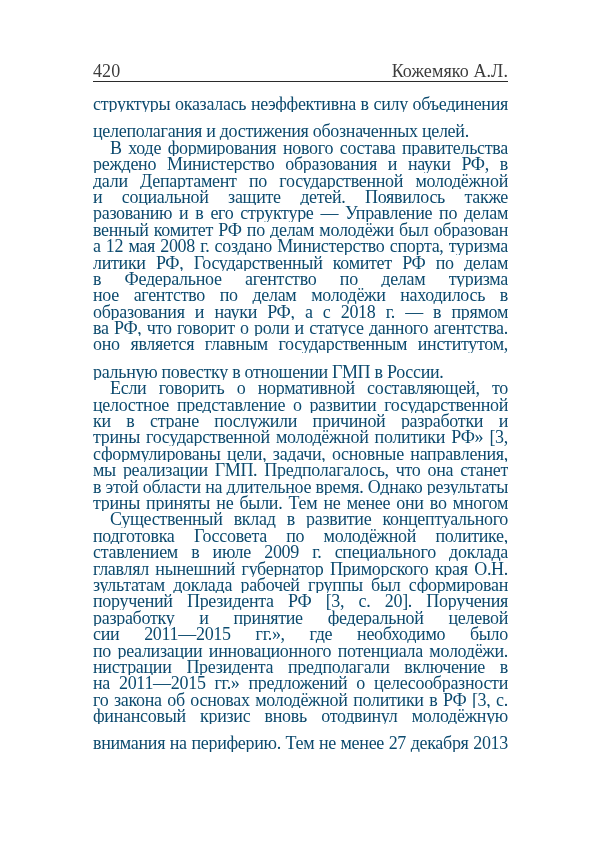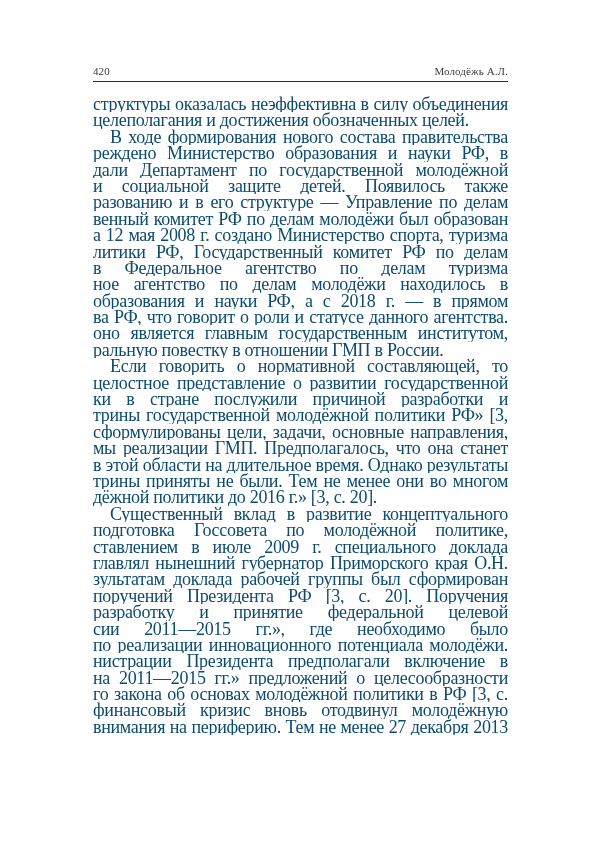--- a/index.html
+++ b/index.html
@@ -18,21 +18,21 @@
   .page {
     position: absolute;
     left: 93px;
     top: 64px;
     width: 415px;
   }
   .running-header {
     display: flex;
     justify-content: space-between;
     align-items: baseline;
-    font-size: 11px;
+    font-size: 18px;
     line-height: 14px;
     color: #3c3c3c;
     letter-spacing: 0.1px;
     padding-bottom: 3px;
     border-bottom: 1.5px solid #2b2b2b;
   }
   .body-text {
     margin-top: 14px;
     font-size: 18px;
     letter-spacing: -0.3px;
@@ -41,29 +41,29 @@
   .para { margin: 0; }
   .line {
     height: 16.4px;
     line-height: 16.4px;
     overflow: hidden;
     text-align: justify;
     text-align-last: justify;
     white-space: normal;
   }
   .line.p-first { text-indent: 17px; }
-  .line.p-last  { text-align-last: left; }
+  .line.p-last  { text-align-last: left; margin-top: 11px; }
 </style>
 </head>
 <body>
 
 <div class="page">
   <div class="running-header">
     <span>420</span>
-    <span>Молодёжь А.Л.</span>
+    <span>Кожемяко А.Л.</span>
   </div>
   <div class="body-text">
       <div class="para">
         <div class="line">структуры оказалась неэффективна в силу объединения в её функционале</div>
         <div class="line p-last">целеполагания и достижения обозначенных целей.</div>
       </div>
       <div class="para">
         <div class="line p-first">В ходе формирования нового состава правительства в 2004 г. было уч-</div>
         <div class="line">реждено Министерство образования и науки РФ, в структуре которого соз-</div>
         <div class="line">дали Департамент по государственной молодёжной политике, воспитанию</div>
@@ -81,21 +81,20 @@
       </div>
       <div class="para">
         <div class="line p-first">Если говорить о нормативной составляющей, то попытки сформировать</div>
         <div class="line">целостное представление о развитии государственной молодёжной полити-</div>
         <div class="line">ки в стране послужили причиной разработки и презентации в 2004 г. «Док-</div>
         <div class="line">трины государственной молодёжной политики РФ» [3, с. 19]. В ней были</div>
         <div class="line">сформулированы цели, задачи, основные направления, меры и механиз-</div>
         <div class="line">мы реализации ГМП. Предполагалось, что она станет базовым документом</div>
         <div class="line">в этой области на длительное время. Однако результаты работы в виде док-</div>
         <div class="line">трины приняты не были. Тем не менее они во многом получили отражение</div>
-        <div class="line p-last">дёжной политики до 2016 г.» [3, с. 20].</div>
       </div>
       <div class="para">
         <div class="line p-first">Существенный вклад в развитие концептуального видения ГМП внесла</div>
         <div class="line">подготовка Госсовета по молодёжной политике, которая завершилась пред-</div>
         <div class="line">ставлением в июле 2009 г. специального доклада рабочей группы (её воз-</div>
         <div class="line">главлял нынешний губернатор Приморского края О.Н. Кожемяко). По ре-</div>
         <div class="line">зультатам доклада рабочей группы был сформирован обширный перечень</div>
         <div class="line">поручений Президента РФ [3, с. 20]. Поручения правительству РФ включали</div>
         <div class="line">разработку и принятие федеральной целевой программы «Молодёжь Рос-</div>
         <div class="line">сии 2011—2015 гг.», где необходимо было предусмотреть комплексные меры</div>

